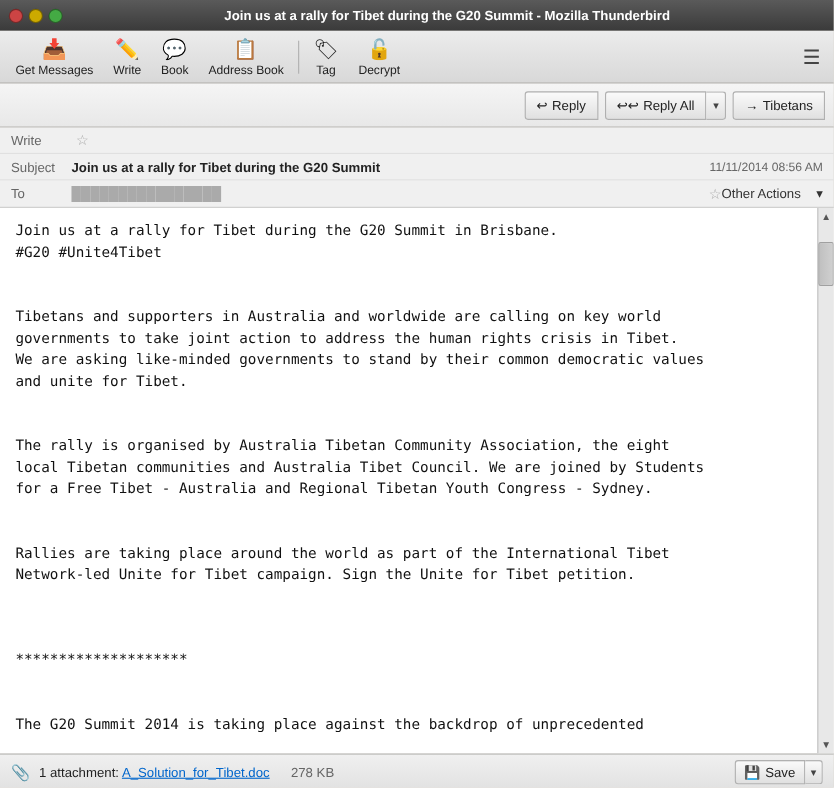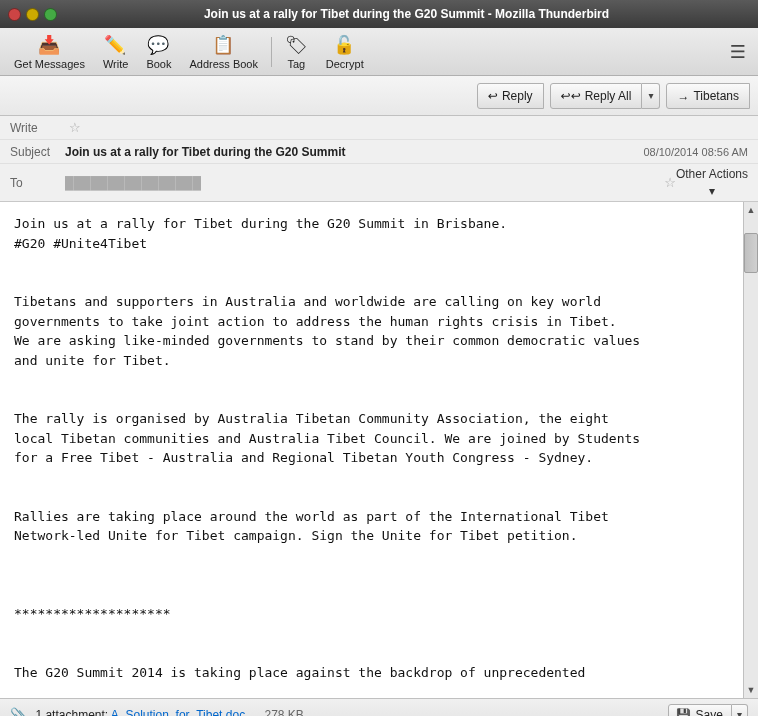--- a/index.html
+++ b/index.html
@@ -159,22 +159,21 @@
       color: #aaa;
       margin-left: 4px;
       cursor: pointer;
     }
     .other-actions {
       color: #333;
       font-size: 12px;
       cursor: pointer;
       display: flex;
       align-items: center;
-      gap: 3px;
-      flex-direction: column;
+      gap: 14px;
     }
 
     
     .email-body-container {
       display: flex;
       background: #fff;
       overflow: hidden;
       height: calc(716px - 28px - 48px - 40px - 72px - 32px);
     }
     .email-body {
@@ -323,21 +322,21 @@
 </div>
 
 <div class="email-header">
   <div class="header-row">
     <span class="header-label">Write</span>
     <span class="header-star">☆</span>
   </div>
   <div class="header-row">
     <span class="header-label">Subject</span>
     <span class="header-value subject">Join us at a rally for Tibet during the G20 Summit</span>
-    <span class="header-date">08/10/2014 08:56 AM</span>
+    <span class="header-date">11/11/2014 08:56 AM</span>
   </div>
   <div class="header-row">
     <span class="header-label">To</span>
     <span class="header-value" style="color:#aaa; font-size:12px;">████████████████</span>
     <span class="header-star">☆</span>
     <span class="other-actions">
       <span>Other Actions</span>
       <span>▾</span>
     </span>
   </div>

